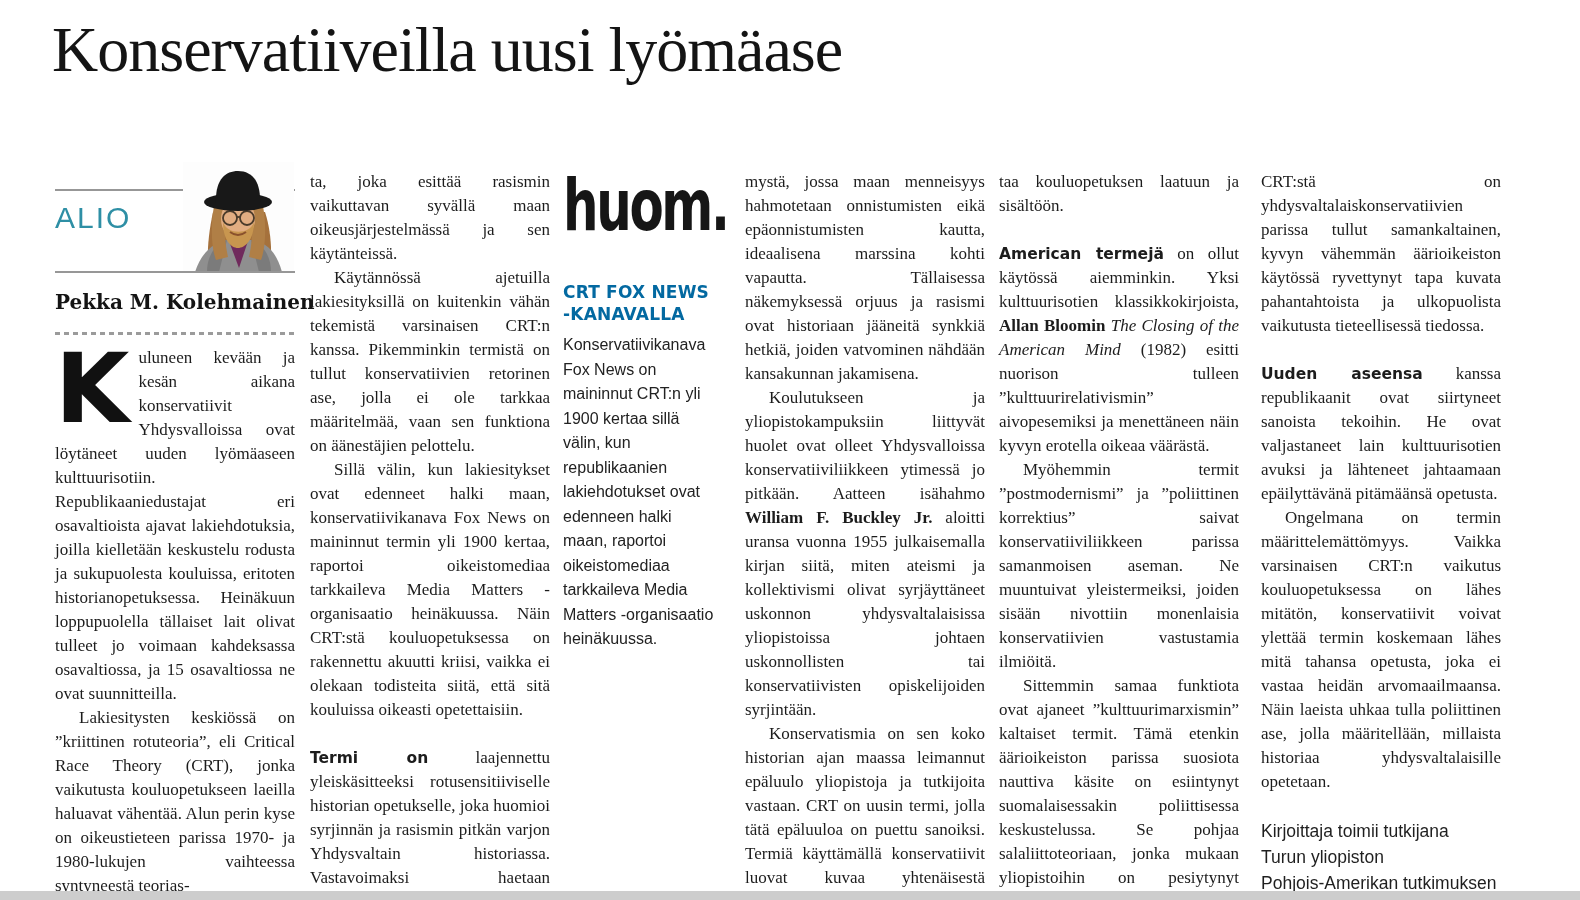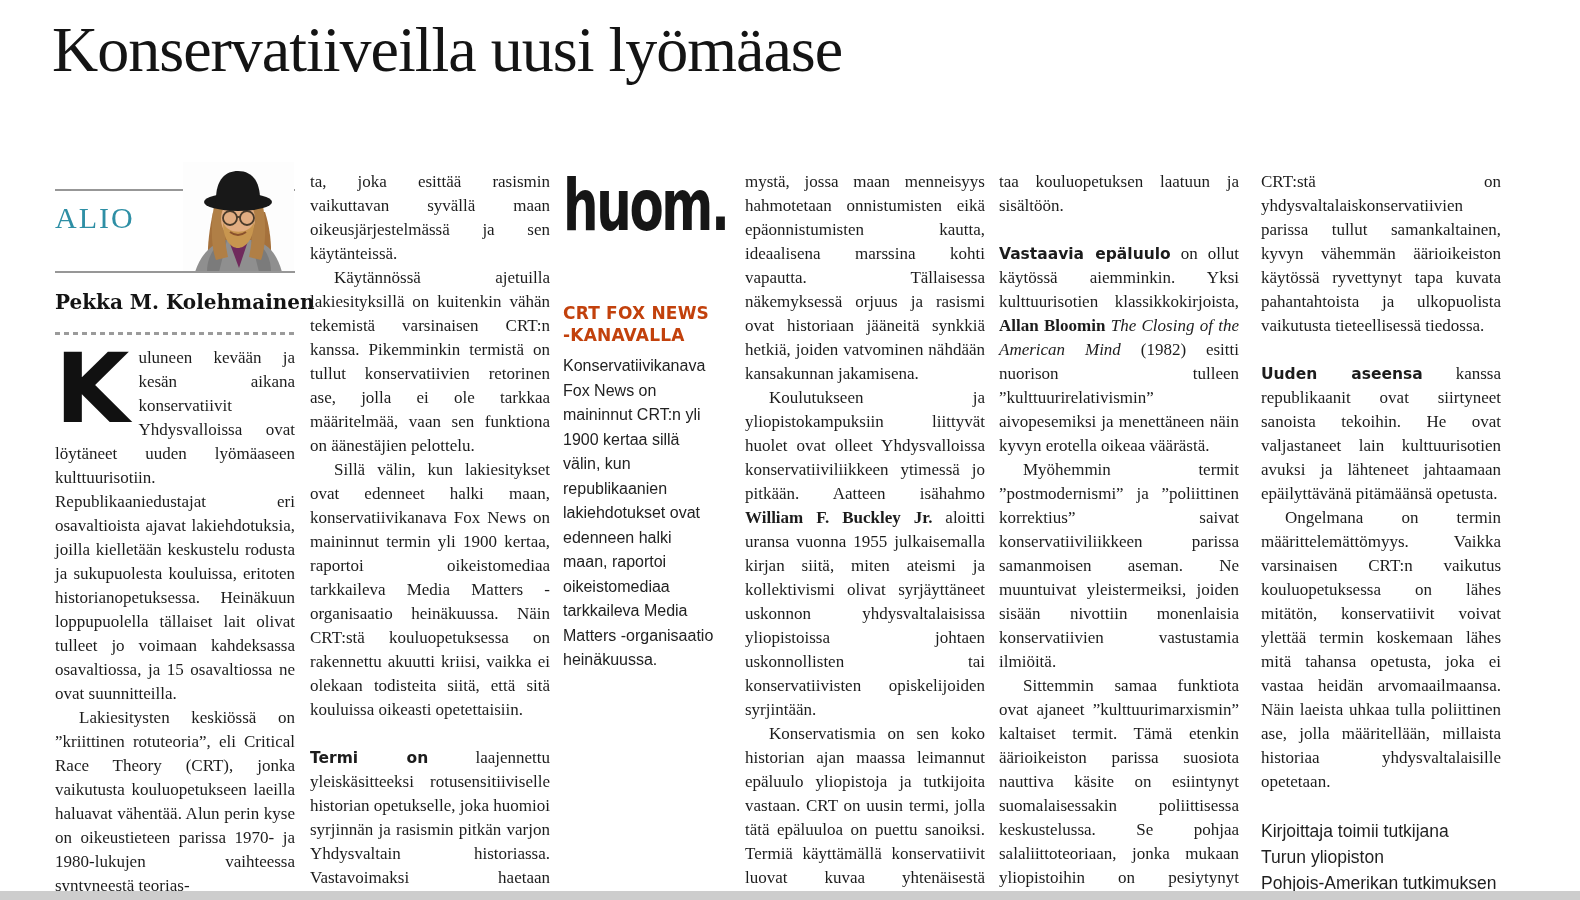--- a/index.html
+++ b/index.html
@@ -7,21 +7,21 @@
           font-family:"Liberation Serif", serif; color:var(--text,#1c1c1c); }
 
   .headline { position:absolute; left:52px; top:14px; margin:0; font-weight:400;
               font-size:64px; line-height:72px; letter-spacing:-1px; color:#141414;
               font-family:"Liberation Serif", serif; }
 
   .rule  { position:absolute; left:55px; width:240px; height:2px; background:var(--rule,#979797); }
   .rule1 { top:189px; z-index:1; }
   .rule2 { top:271px; z-index:3; }
 
-  .kicker { position:absolute; left:55px; top:201px; font-family:Liberation Serif, serif;
+  .kicker { position:absolute; left:55px; top:201px; font-family:Liberation Sans, sans-serif;
             font-size:30px; line-height:34px; letter-spacing:2px; color:var(--accent,#2e8fa5); }
 
   .photo { position:absolute; left:183px; top:162px; width:111px; height:110px; z-index:2; background:#fff; }
   .photo svg { display:block; }
 
   .author { position:absolute; left:55px; top:290px; font-family:"DejaVu Serif", serif;
             font-weight:bold; font-size:20px; color:#141414; }
 
   .dashes { position:absolute; left:55px; top:332px; width:240px; height:3px;
             background:repeating-linear-gradient(90deg, #9b9b9b 0 5px, transparent 5px 9px); }
@@ -44,22 +44,22 @@
   .lead { font-family:"DejaVu Sans", sans-serif; font-weight:bold; font-size:15.5px; }
   .b { font-weight:bold; }
   .i { font-style:italic; }
 
   .dropcap { float:left; font-family:"DejaVu Sans", sans-serif; font-weight:bold;
              font-size:96px; line-height:78px; padding:4px 9px 0 0; color:#111; }
 
   .factbox { position:absolute; left:563px; top:170px; width:152px; }
   .huom { font-family:"DejaVu Sans", sans-serif; font-weight:bold; font-size:64px; line-height:64px;
           letter-spacing:-3px; color:#161616; transform:scale(0.78,1.12); transform-origin:left top; }
-  .fb-title { margin-top:68px; font-family:"DejaVu Sans", sans-serif; font-weight:bold;
-              font-size:17px; line-height:22px; letter-spacing:0.2px; color:#c2410c; }
+  .fb-title { margin-top:47px; font-family:"DejaVu Sans", sans-serif; font-weight:bold;
+              font-size:17px; line-height:22px; letter-spacing:0.2px; color:#0369a1; }
   .fb-body { margin-top:8px; font-family:"Liberation Sans", sans-serif; font-size:16px;
              line-height:24.5px; color:#222; }
 
   .bottom-strip { position:absolute; left:0; top:891px; width:1580px; height:9px;
                   background:var(--bottom_bar,#cdcdcd); }
 </style>
 </head>
 <body>
 
 <div class="page">
@@ -115,21 +115,21 @@
     <div class="fb-body">Konservatiivikanava Fox News on maininnut CRT:n yli 1900 kertaa sillä välin, kun republikaanien lakiehdotukset ovat edenneen halki maan, raportoi oikeistomediaa tarkkaileva Media Matters -organisaatio heinäkuussa.</div>
   </aside>
 
   <div class="col col4">
       <p><span>mystä, jossa maan menneisyys hahmotetaan onnistumisten eikä epäonnistumisten kautta, ideaalisena marssina kohti vapautta. Tällaisessa näkemyksessä orjuus ja rasismi ovat historiaan jääneitä synkkiä hetkiä, joiden vatvominen nähdään kansakunnan jakamisena.</span></p>
       <p class="indent"><span>Koulutukseen ja yliopistokampuksiin liittyvät huolet ovat olleet Yhdysvalloissa konservatiiviliikkeen ytimessä jo pitkään. Aatteen isähahmo </span><span class="b">William F. Buckley Jr.</span><span> aloitti uransa vuonna 1955 julkaisemalla kirjan siitä, miten ateismi ja kollektivismi olivat syrjäyttäneet uskonnon yhdysvaltalaisissa yliopistoissa johtaen uskonnollisten tai konservatiivisten opiskelijoiden syrjintään.</span></p>
       <p class="indent"><span>Konservatismia on sen koko historian ajan maassa leimannut epäluulo yliopistoja ja tutkijoita vastaan. CRT on uusin termi, jolla tätä epäluuloa on puettu sanoiksi. Termiä käyttämällä konservatiivit luovat kuvaa yhtenäisestä ideologisesta ohjelmasta, joka vaikut-</span></p>
     </div>
   <div class="col col5">
       <p><span>taa kouluopetuksen laatuun ja sisältöön.</span></p>
-      <p class="space"><span class="lead">Vastaavia epäluulo</span><span> on ollut käytössä aiemminkin. Yksi kulttuurisotien klassikkokirjoista, </span><span class="b">Allan Bloomin</span><span> </span><span class="i">The Closing of the American Mind</span><span> (1982) esitti nuorison tulleen ”kulttuurirelativismin” aivopesemiksi ja menettäneen näin kyvyn erotella oikeaa väärästä.</span></p>
+      <p class="space"><span class="lead">American termejä</span><span> on ollut käytössä aiemminkin. Yksi kulttuurisotien klassikkokirjoista, </span><span class="b">Allan Bloomin</span><span> </span><span class="i">The Closing of the American Mind</span><span> (1982) esitti nuorison tulleen ”kulttuurirelativismin” aivopesemiksi ja menettäneen näin kyvyn erotella oikeaa väärästä.</span></p>
       <p class="indent"><span>Myöhemmin termit ”postmodernismi” ja ”poliittinen korrektius” saivat konservatiiviliikkeen parissa samanmoisen aseman. Ne muuntuivat yleistermeiksi, joiden sisään nivottiin monenlaisia konservatiivien vastustamia ilmiöitä.</span></p>
       <p class="indent"><span>Sittemmin samaa funktiota ovat ajaneet ”kulttuurimarxismin” kaltaiset termit. Tämä etenkin äärioikeiston parissa suosiota nauttiva käsite on esiintynyt suomalaisessakin poliittisessa keskustelussa. Se pohjaa salaliittoteoriaan, jonka mukaan yliopistoihin on pesiytynyt marxilainen pyrkimys länsimaisen sivilisaation alas ajamiseksi.</span></p>
     </div>
   <div class="col col6">
       <p><span>CRT:stä on yhdysvaltalaiskonservatiivien parissa tullut samankaltainen, kyvyn vähemmän äärioikeiston käytössä ryvettynyt tapa kuvata pahantahtoista ja ulkopuolista vaikutusta tieteellisessä tiedossa.</span></p>
       <p class="space"><span class="lead">Uuden aseensa</span><span> kanssa republikaanit ovat siirtyneet sanoista tekoihin. He ovat valjastaneet lain kulttuurisotien avuksi ja lähteneet jahtaamaan epäilyttävänä pitämäänsä opetusta.</span></p>
       <p class="indent"><span>Ongelmana on termin määrittelemättömyys. Vaikka varsinaisen CRT:n vaikutus kouluopetuksessa on lähes mitätön, konservatiivit voivat ylettää termin koskemaan lähes mitä tahansa opetusta, joka ei vastaa heidän arvomaailmaansa. Näin laeista uhkaa tulla poliittinen ase, jolla määritellään, millaista historiaa yhdysvaltalaisille opetetaan.</span></p>
       <p class="bio space"><span>Kirjoittaja toimii tutkijana</span></p>
       <p class="bio"><span>Turun yliopiston</span></p>
       <p class="bio"><span>Pohjois-Amerikan tutkimuksen</span></p>

